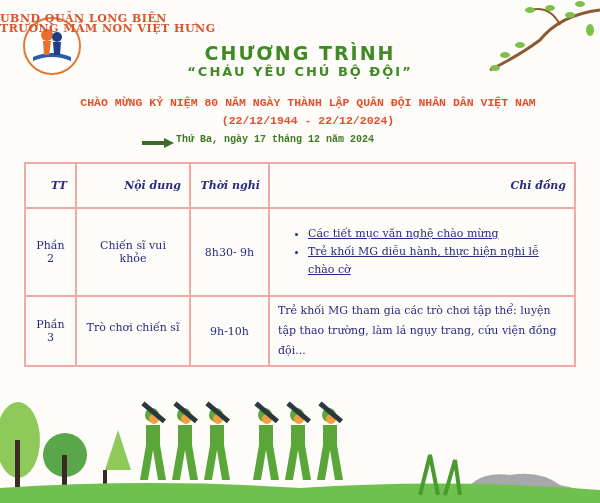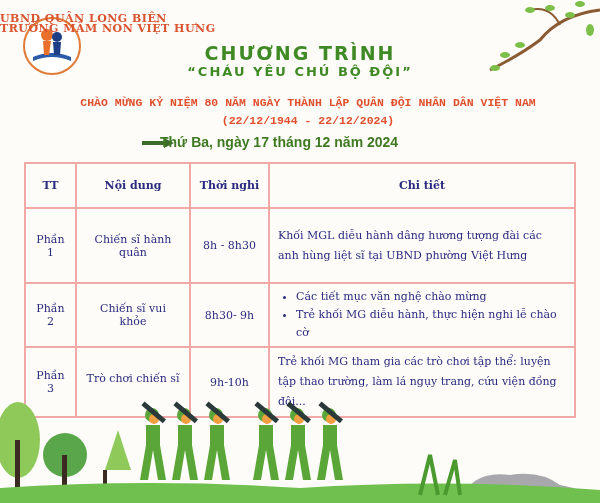--- a/index.html
+++ b/index.html
@@ -2,28 +2,28 @@
 <html><head>
 <meta charset="utf-8">
 <style>
   html,body{margin:0;padding:0;}
   body{width:600px;height:503px;background:#fdfcf8;position:relative;overflow:hidden;font-family:"DejaVu Serif",serif;}
   .abs{position:absolute;}
   .logo{left:23px;top:17px;width:54px;height:54px;border-radius:50%;border:2px solid #e07a35;background:#fff;}
   .hdr1{left:0;width:600px;color:#d9532f;font-family:"DejaVu Serif",serif;font-weight:bold;font-size:11px;letter-spacing:0.5px;}
   .title{left:0;width:600px;text-align:center;color:#3f8a25;font-family:"DejaVu Sans",sans-serif;font-weight:bold;letter-spacing:2px;}
   .sub{left:8px;width:600px;text-align:center;color:#e0502e;font-family:Liberation Mono, monospace;font-weight:bold;font-size:11.5px;}
-  .date{left:160px;top:134px;color:#3f7a22;font-family:Liberation Sans, sans-serif;font-weight:bold;font-size:14px;}
+  .date{left:176px;top:134px;color:#3f7a22;font-family:Liberation Mono, monospace;font-weight:bold;font-size:10px;}
   .arrow{left:142px;top:138px;width:32px;height:10px;}
   table{position:absolute;left:24px;top:162px;width:552px;border-collapse:collapse;color:#2a2a80;font-family:"DejaVu Serif",serif;font-size:11px;background:#fdfcf8;}
   td,th{border:2px solid #f2a8a4;padding:4px 8px;}
-  th{font-weight:bold;height:35px;text-align:center;}
+  th{font-weight:bold;height:35px;text-align:right;font-style:italic;}
   td.c{text-align:center;}
   td.l{text-align:left;line-height:20px;}
-  ul{margin:0;padding-left:18px;line-height:18px;}
+  ul{margin:12px;padding-left:18px;line-height:18px;text-decoration:underline;}
   .scene{left:0;top:400px;width:600px;height:103px;}
 </style>
 </head>
 <body>
 
 <div class="abs logo">
   <svg width="54" height="54" viewBox="0 0 54 54">
     <path d="M8 38 Q27 30 46 38 L46 42 Q27 34 8 42Z" fill="#2a5aa8"></path>
     <circle cx="22" cy="16" r="6" fill="#e8702a"></circle>
     <path d="M18 22 L26 22 L24 36 L19 36Z" fill="#e8702a"></path>
@@ -64,27 +64,21 @@
       <col style="width:51px">
       <col style="width:114px">
       <col style="width:79px">
       <col>
     </colgroup>
   <tbody>
       <tr>
     <th>TT</th>
     <th>Nội dung</th>
     <th>Thời nghi</th>
-    <th>Chi tiết</th>
-  </tr>
-  <tr style="height:75px">
-    <td class="c">Phần 1</td>
-    <td class="c">Chiến sĩ hành quân</td>
-    <td class="c">8h - 8h30</td>
-    <td class="l">Khối MGL  diễu hành dâng hương tượng đài các anh hùng liệt sĩ tại UBND phường Việt Hưng</td>
+    <th>Chi đồng</th>
   </tr>
   <tr style="height:58px">
     <td class="c">Phần 2</td>
     <td class="c">Chiến sĩ vui khỏe</td>
     <td class="c">8h30- 9h</td>
     <td class="l">
       <ul>
         <li>Các tiết mục văn nghệ chào mừng</li>
         <li>Trẻ khối MG diễu hành, thực hiện nghi lễ chào cờ</li>
       </ul>

